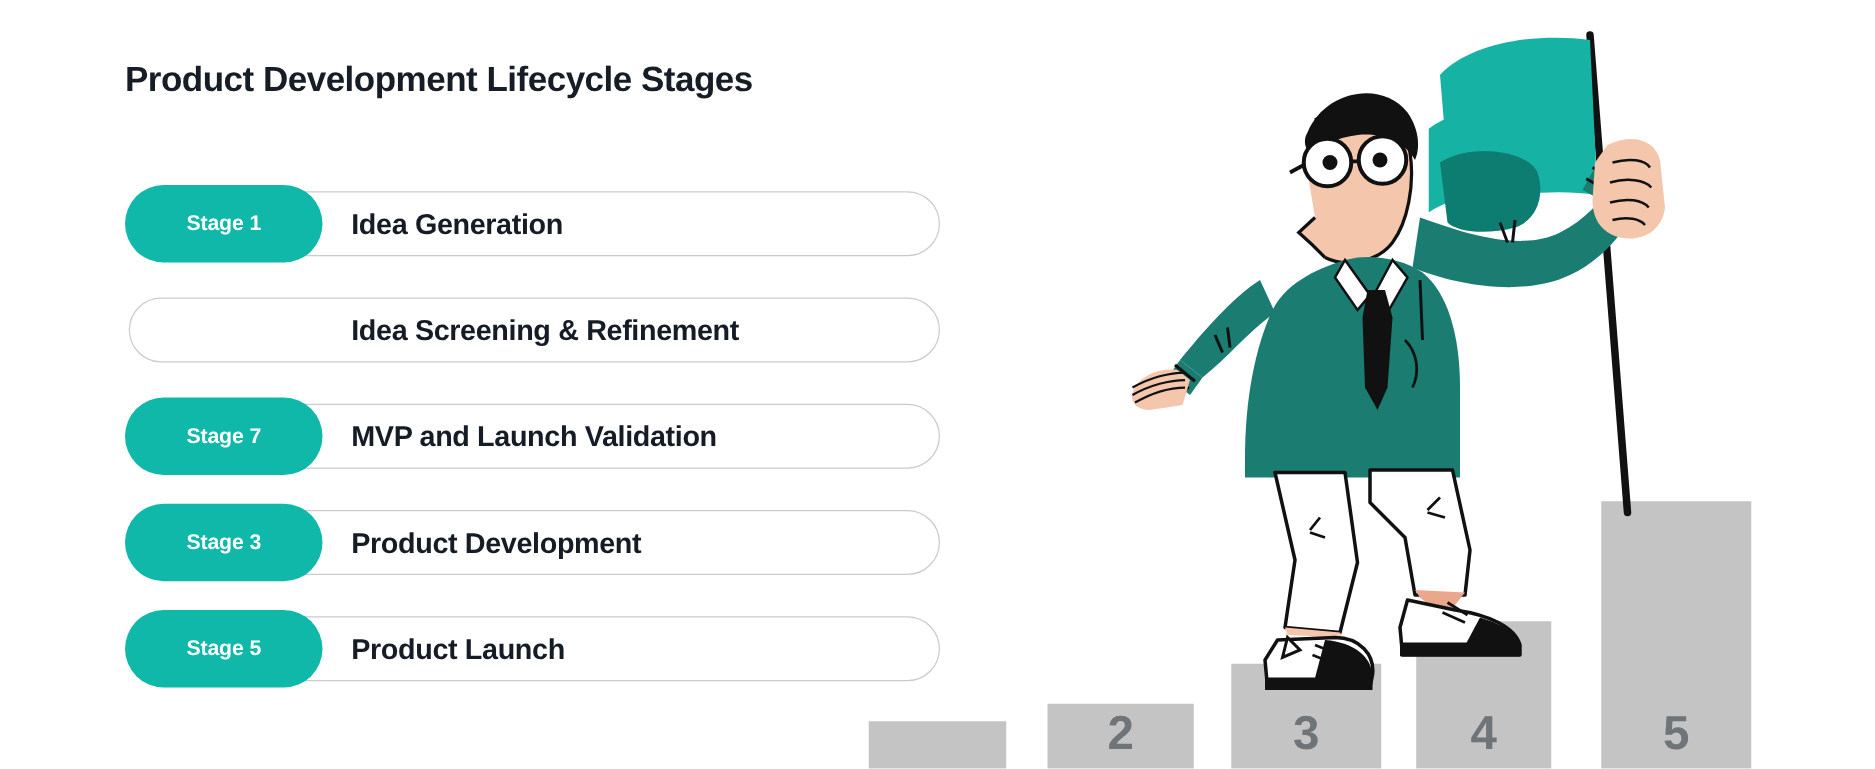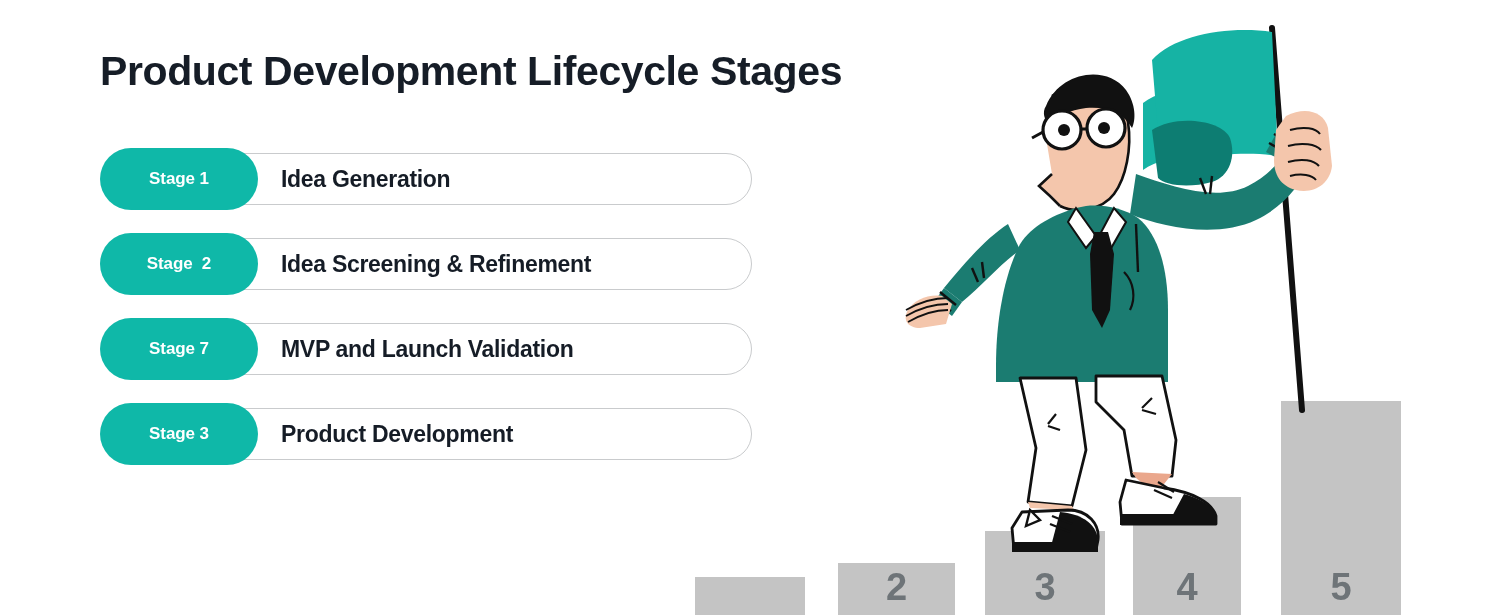--- a/index.html
+++ b/index.html
@@ -17,21 +17,21 @@
     height: 615px;
     background: #ffffff;
     overflow: hidden;
   }
 
   
   #page-title {
     position: absolute;
     left: 100px;
     top: 48px;
-    font-size: 41px;
+    font-size: 28px;
     font-weight: 800;
     letter-spacing: -0.4px;
     color: #161d27;
     white-space: nowrap;
     font-family: "Liberation Sans", sans-serif;
   }
 
   
   #stage-list {
     position: absolute;
@@ -333,38 +333,42 @@
     <div class="stage-row">
       <div class="stage-outer"></div>
       <div class="stage-badge">
         <span class="stage-badge-label">Stage 1</span>
       </div>
       <div class="stage-title">Idea Generation</div>
     </div>
 
     <div class="stage-row">
       <div class="stage-outer"></div>
-      <div class="stage-badge">
-        <span class="stage-badge-label">Stage  2</span>
-      </div>
       <div class="stage-title">Idea Screening &amp; Refinement</div>
     </div>
 
     <div class="stage-row">
       <div class="stage-outer"></div>
       <div class="stage-badge">
         <span class="stage-badge-label">Stage 7</span>
       </div>
       <div class="stage-title">MVP and Launch Validation</div>
     </div>
 
     <div class="stage-row">
       <div class="stage-outer"></div>
       <div class="stage-badge">
         <span class="stage-badge-label">Stage 3</span>
       </div>
       <div class="stage-title">Product Development</div>
     </div>
 
+    <div class="stage-row">
+      <div class="stage-outer"></div>
+      <div class="stage-badge">
+        <span class="stage-badge-label">Stage 5</span>
+      </div>
+      <div class="stage-title">Product Launch</div>
+    </div>
 
   </div>
 
 </div>
 
 </body></html>

